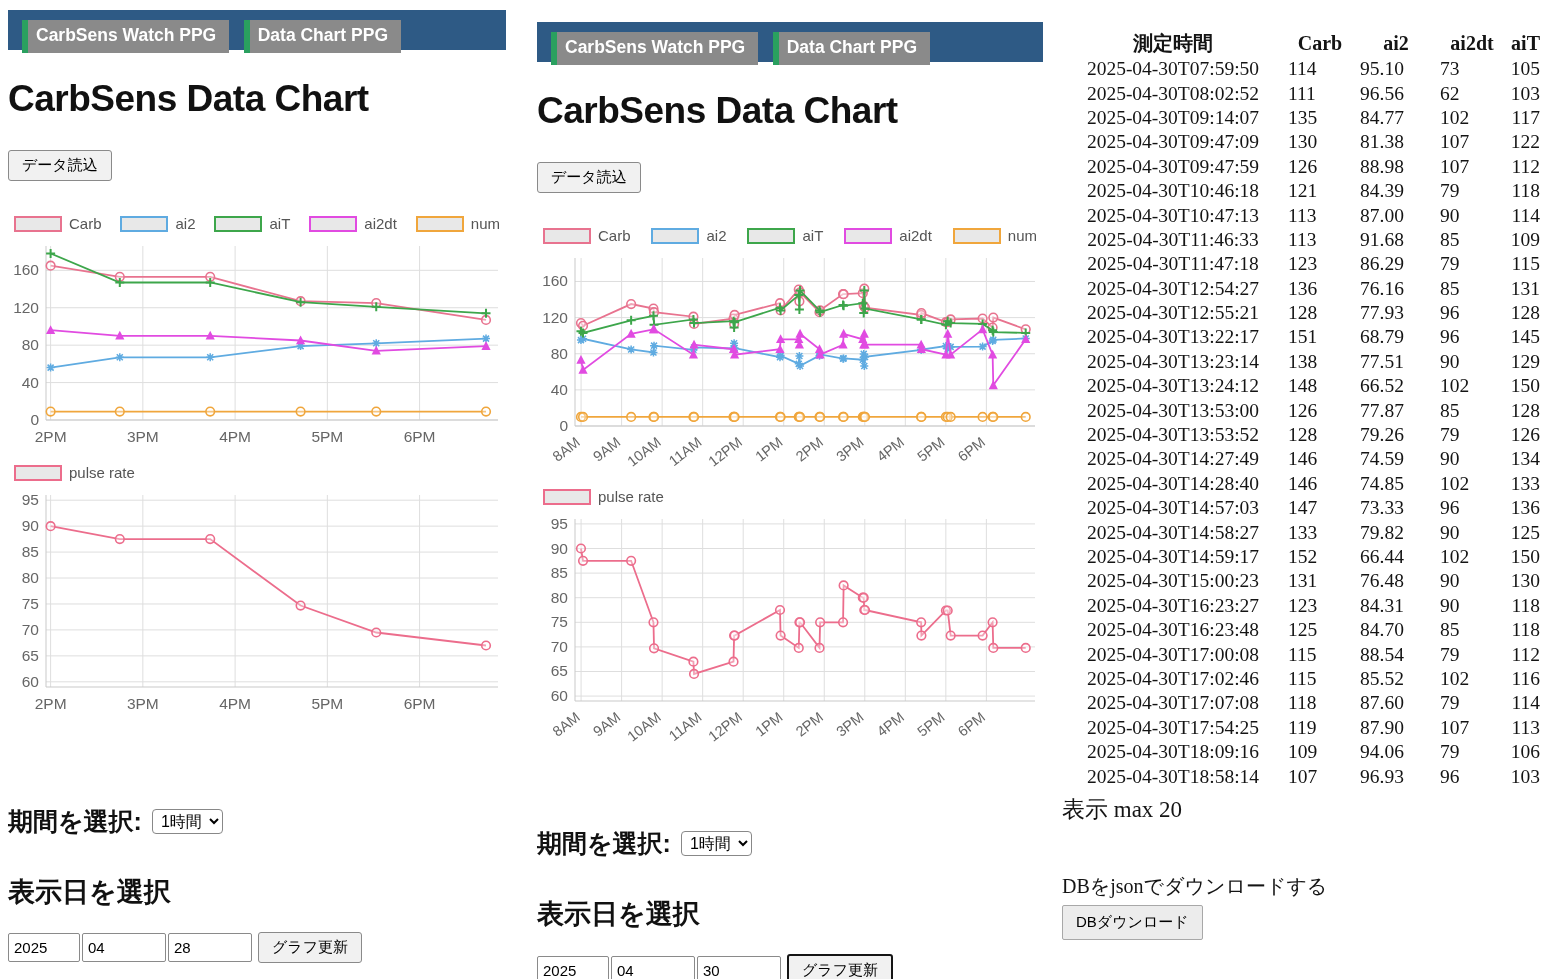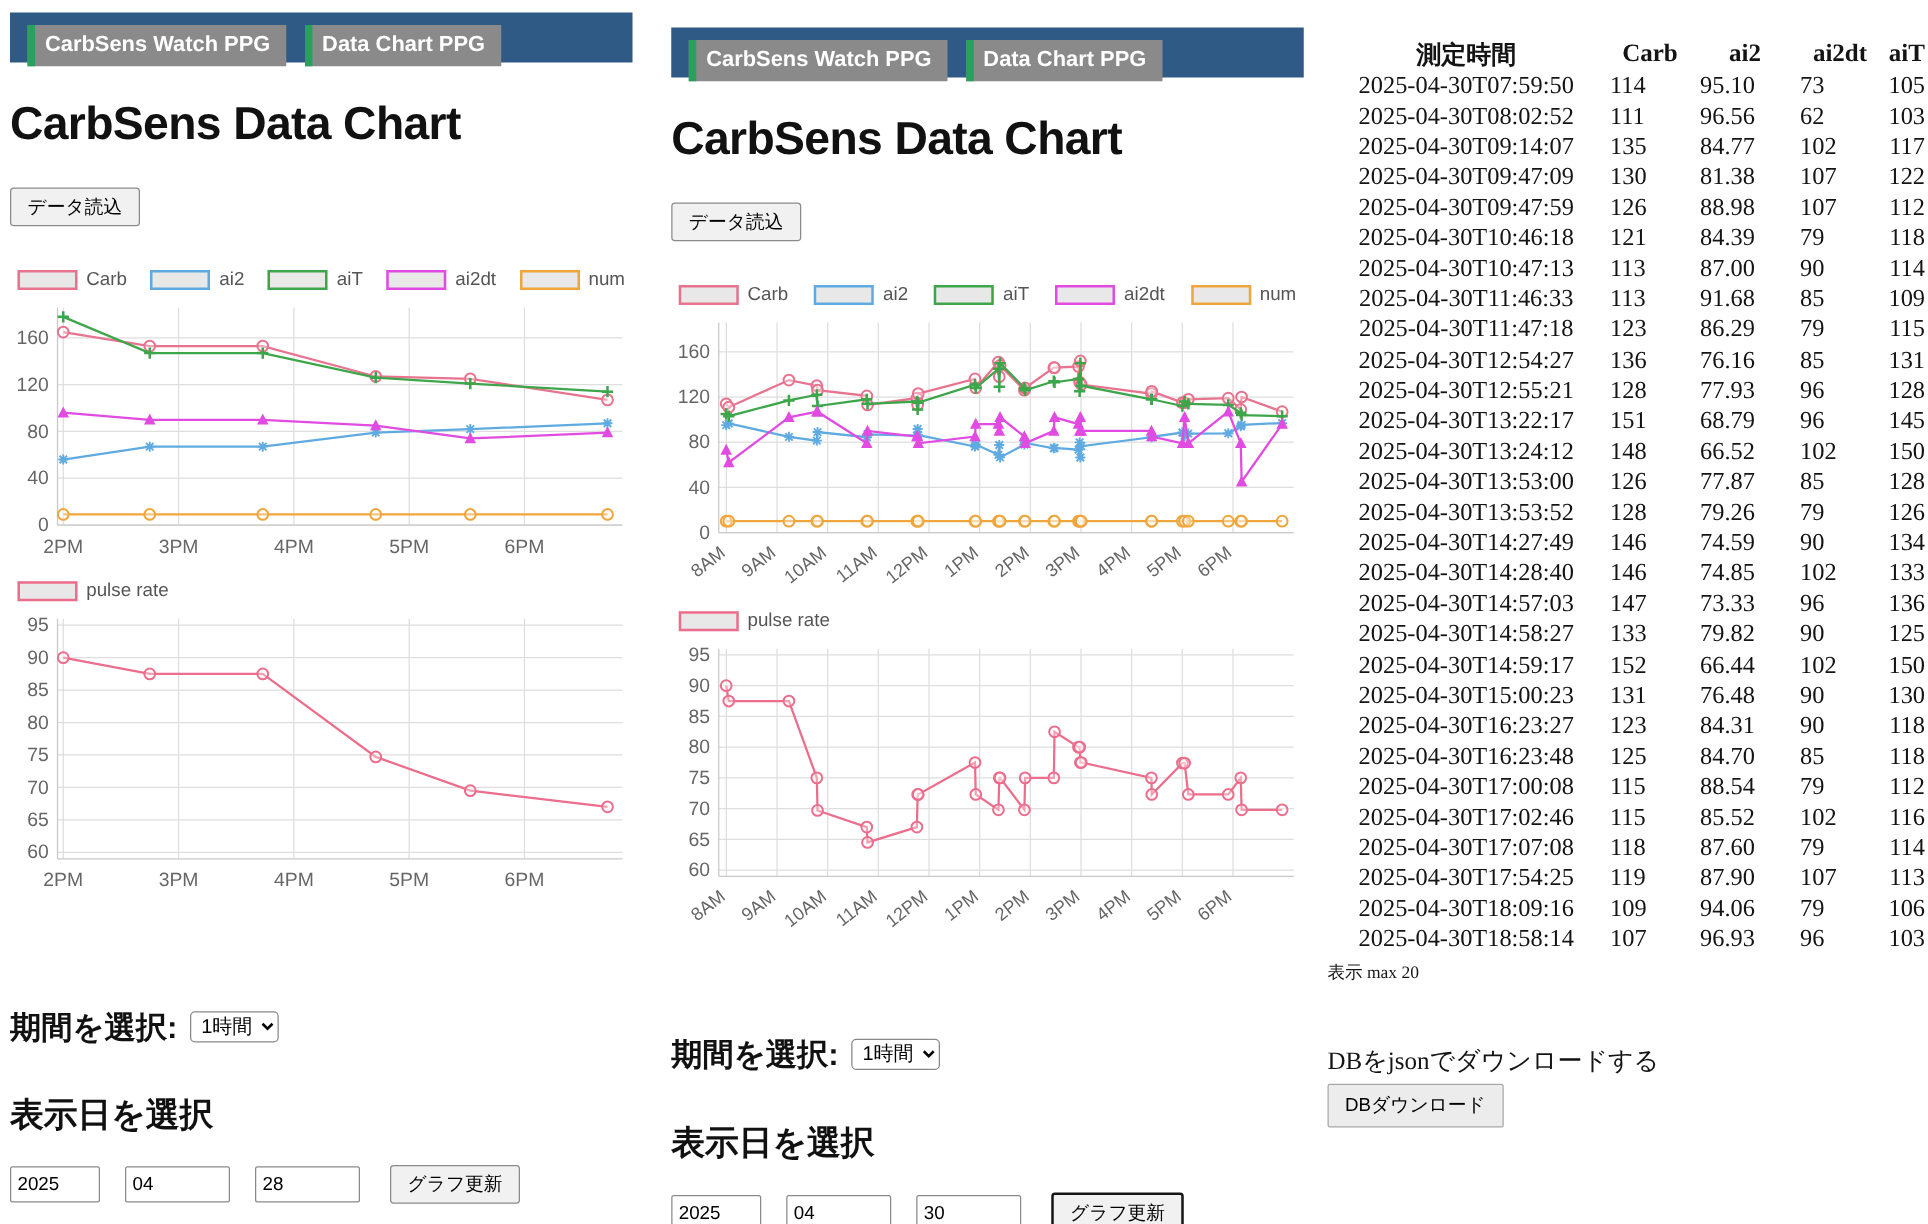--- a/index.html
+++ b/index.html
@@ -27,36 +27,36 @@
   .legend-swatch { width:48px; height:16px; background:#e8e8e8; border:2px solid #999; display:inline-block; }
 
   svg.chart { display:block; margin-top:8px; }
 
   .period-row { display:flex; align-items:center; gap:10px; margin-top:88px; }
   .period-label { font-size:25px; font-weight:bold; }
   .period-row select { font-size:16px; padding:2px 4px; border:1px solid #888; border-radius:4px;
                        background:#fff; font-family:"Liberation Sans",sans-serif; }
 
   .date-heading { font-size:27px; font-weight:bold; margin-top:36px; }
-  .date-row { display:flex; align-items:center; gap:20px; margin-top:22px; }
+  .date-row { display:flex; align-items:center; gap:2px; margin-top:22px; }
   .date-input { height:29px; border:1px solid #8a8a8a; border-radius:2px; font-size:15px;
                 padding-left:5px; font-family:"Liberation Sans",sans-serif; }
   .date-input.year { width:72px; } .date-input.month { width:84px; } .date-input.day { width:84px; }
   .update { margin-left:4px;text-align:center; }
   .update.focused { border:2px solid #151515; }
 
   
   .right { font-family:"Liberation Serif", serif; color:#141414; }
   table.meas { border-collapse:collapse; table-layout:fixed; width:478px; }
   table.meas th { font-size:20px; font-weight:bold; text-align:center; height:26px; white-space:nowrap; }
   table.meas td { font-size:19.5px; height:24.4px; white-space:nowrap; overflow:visible; }
   table.meas td.c0 { text-align:center; }
   table.meas td.c1, table.meas td.c2, table.meas td.c3 { text-align:left; padding-left:4px; }
   table.meas th.h4, table.meas td.c4 { text-align:right; }
-  .max-note { font-size:14px; margin-top:5px; }
+  .max-note { font-size:23px; margin-top:5px; }
   .db-label { font-size:20px; margin-top:48px; }
   .db-btn { margin-top:5px; font-size:15px; padding:7px 13px; background:#ececec; border:1px solid #a8a8a8; border-radius:2px; }
 </style>
 </head>
 <body>
 
 <div class="panel" style="left:8px; top:10px; width:498px;">
   <div class="topbar">
     <div class="tab">CarbSens Watch PPG</div>
     <div class="tab">Data Chart PPG</div>
@@ -621,20 +621,27 @@
           <td class="c4">128</td>
         </tr>
         <tr>
           <td class="c0">2025-04-30T13:22:17</td>
           <td class="c1">151</td>
           <td class="c2">68.79</td>
           <td class="c3">96</td>
           <td class="c4">145</td>
         </tr>
         <tr>
+          <td class="c0">2025-04-30T13:23:14</td>
+          <td class="c1">138</td>
+          <td class="c2">77.51</td>
+          <td class="c3">90</td>
+          <td class="c4">129</td>
+        </tr>
+        <tr>
           <td class="c0">2025-04-30T13:24:12</td>
           <td class="c1">148</td>
           <td class="c2">66.52</td>
           <td class="c3">102</td>
           <td class="c4">150</td>
         </tr>
         <tr>
           <td class="c0">2025-04-30T13:53:00</td>
           <td class="c1">126</td>
           <td class="c2">77.87</td>

